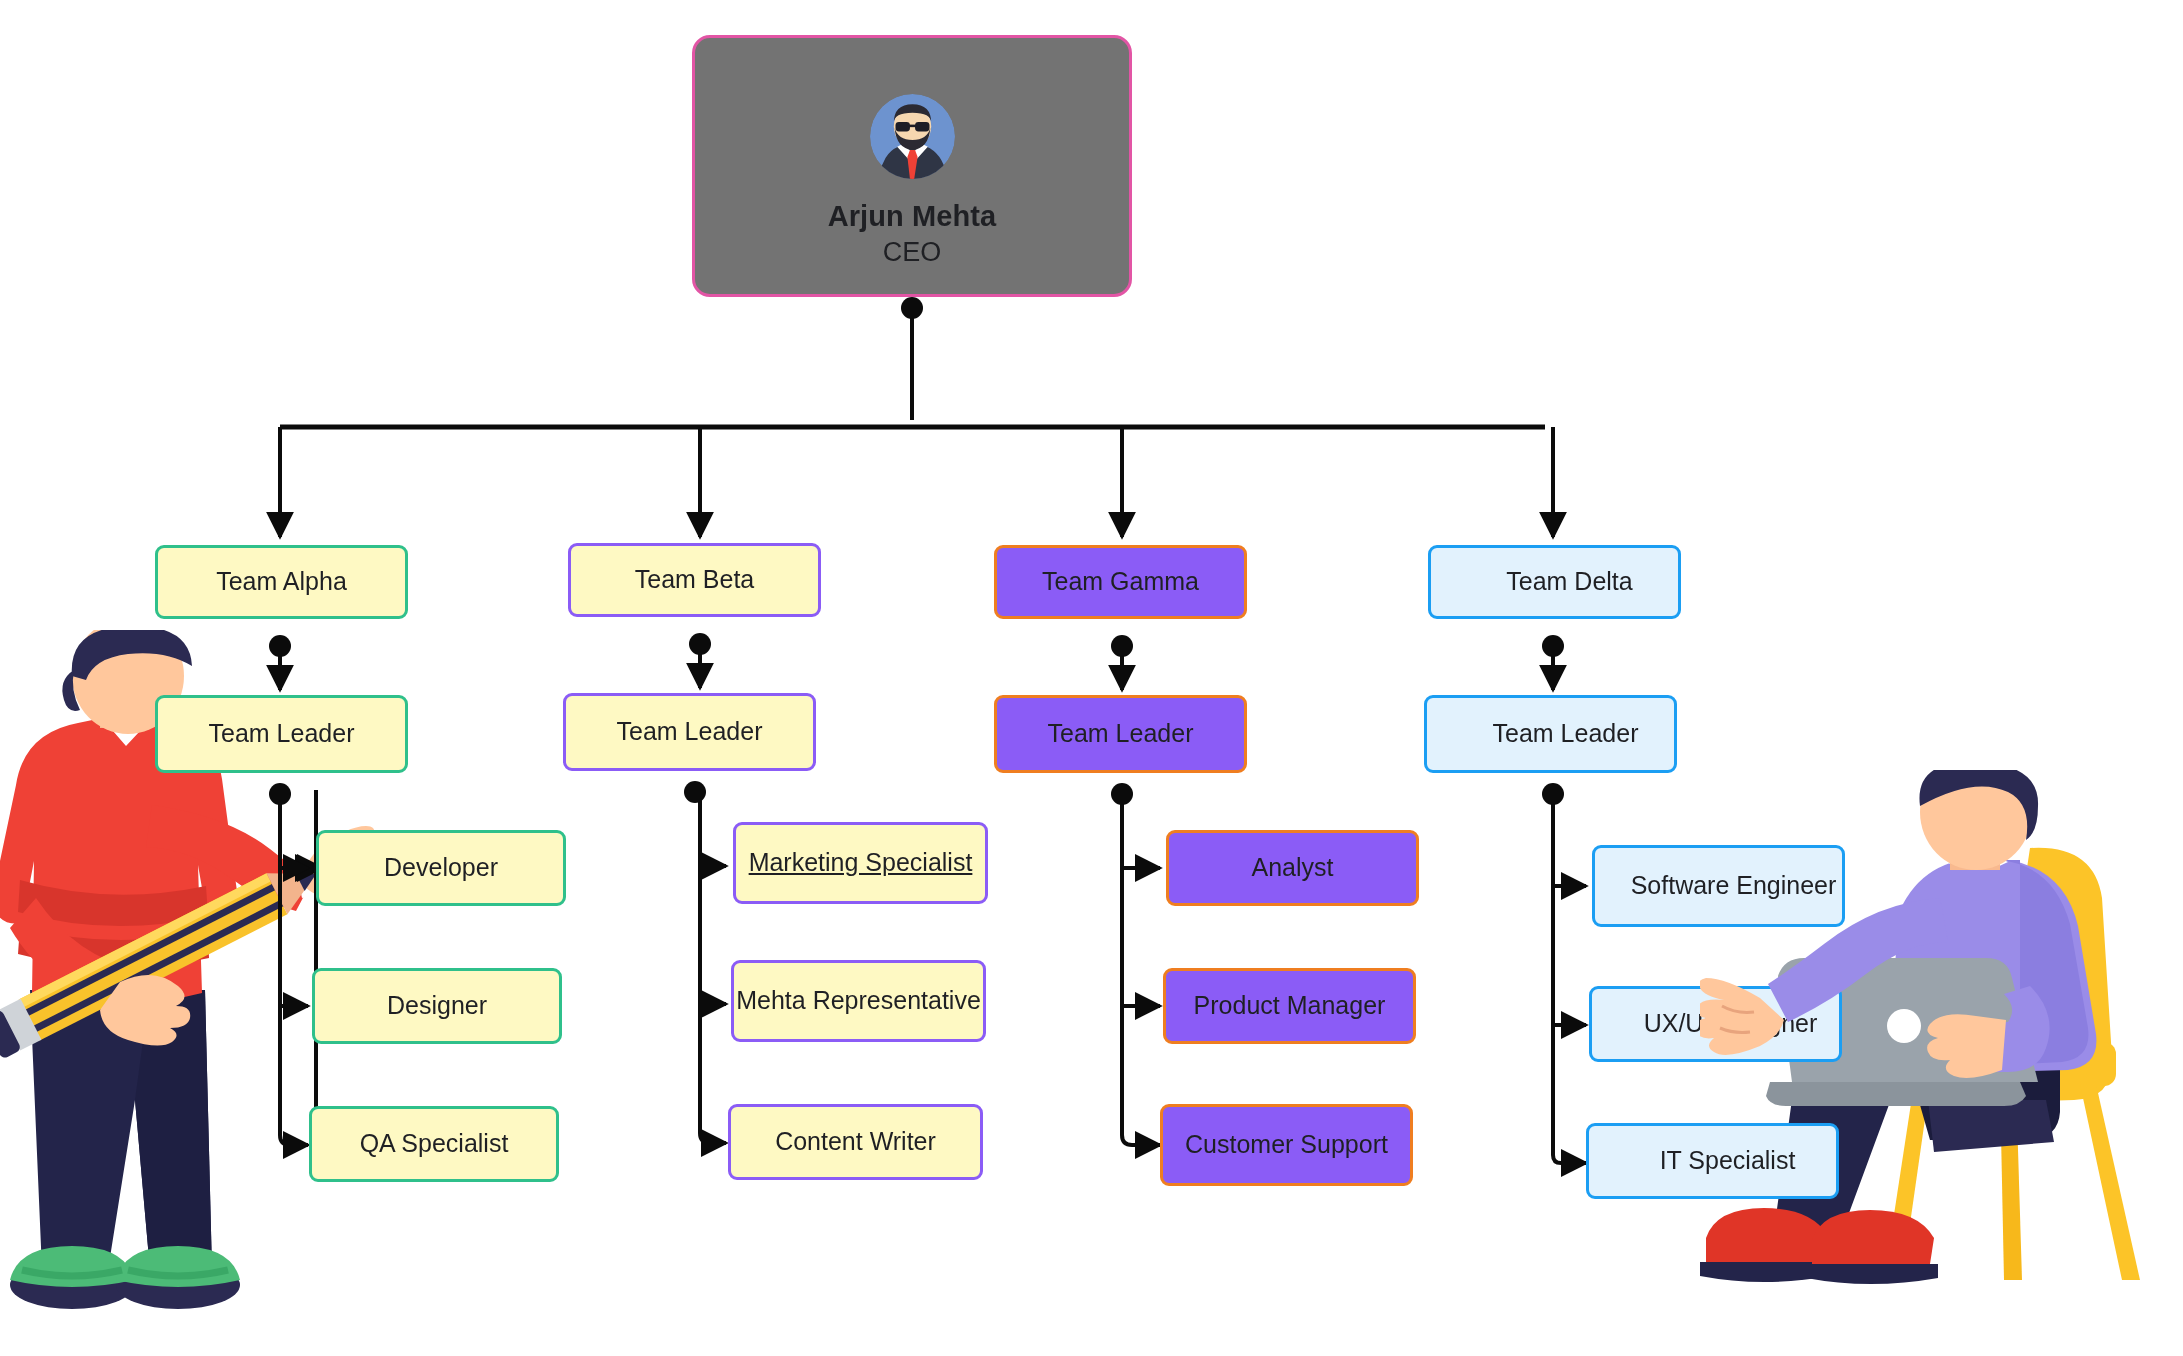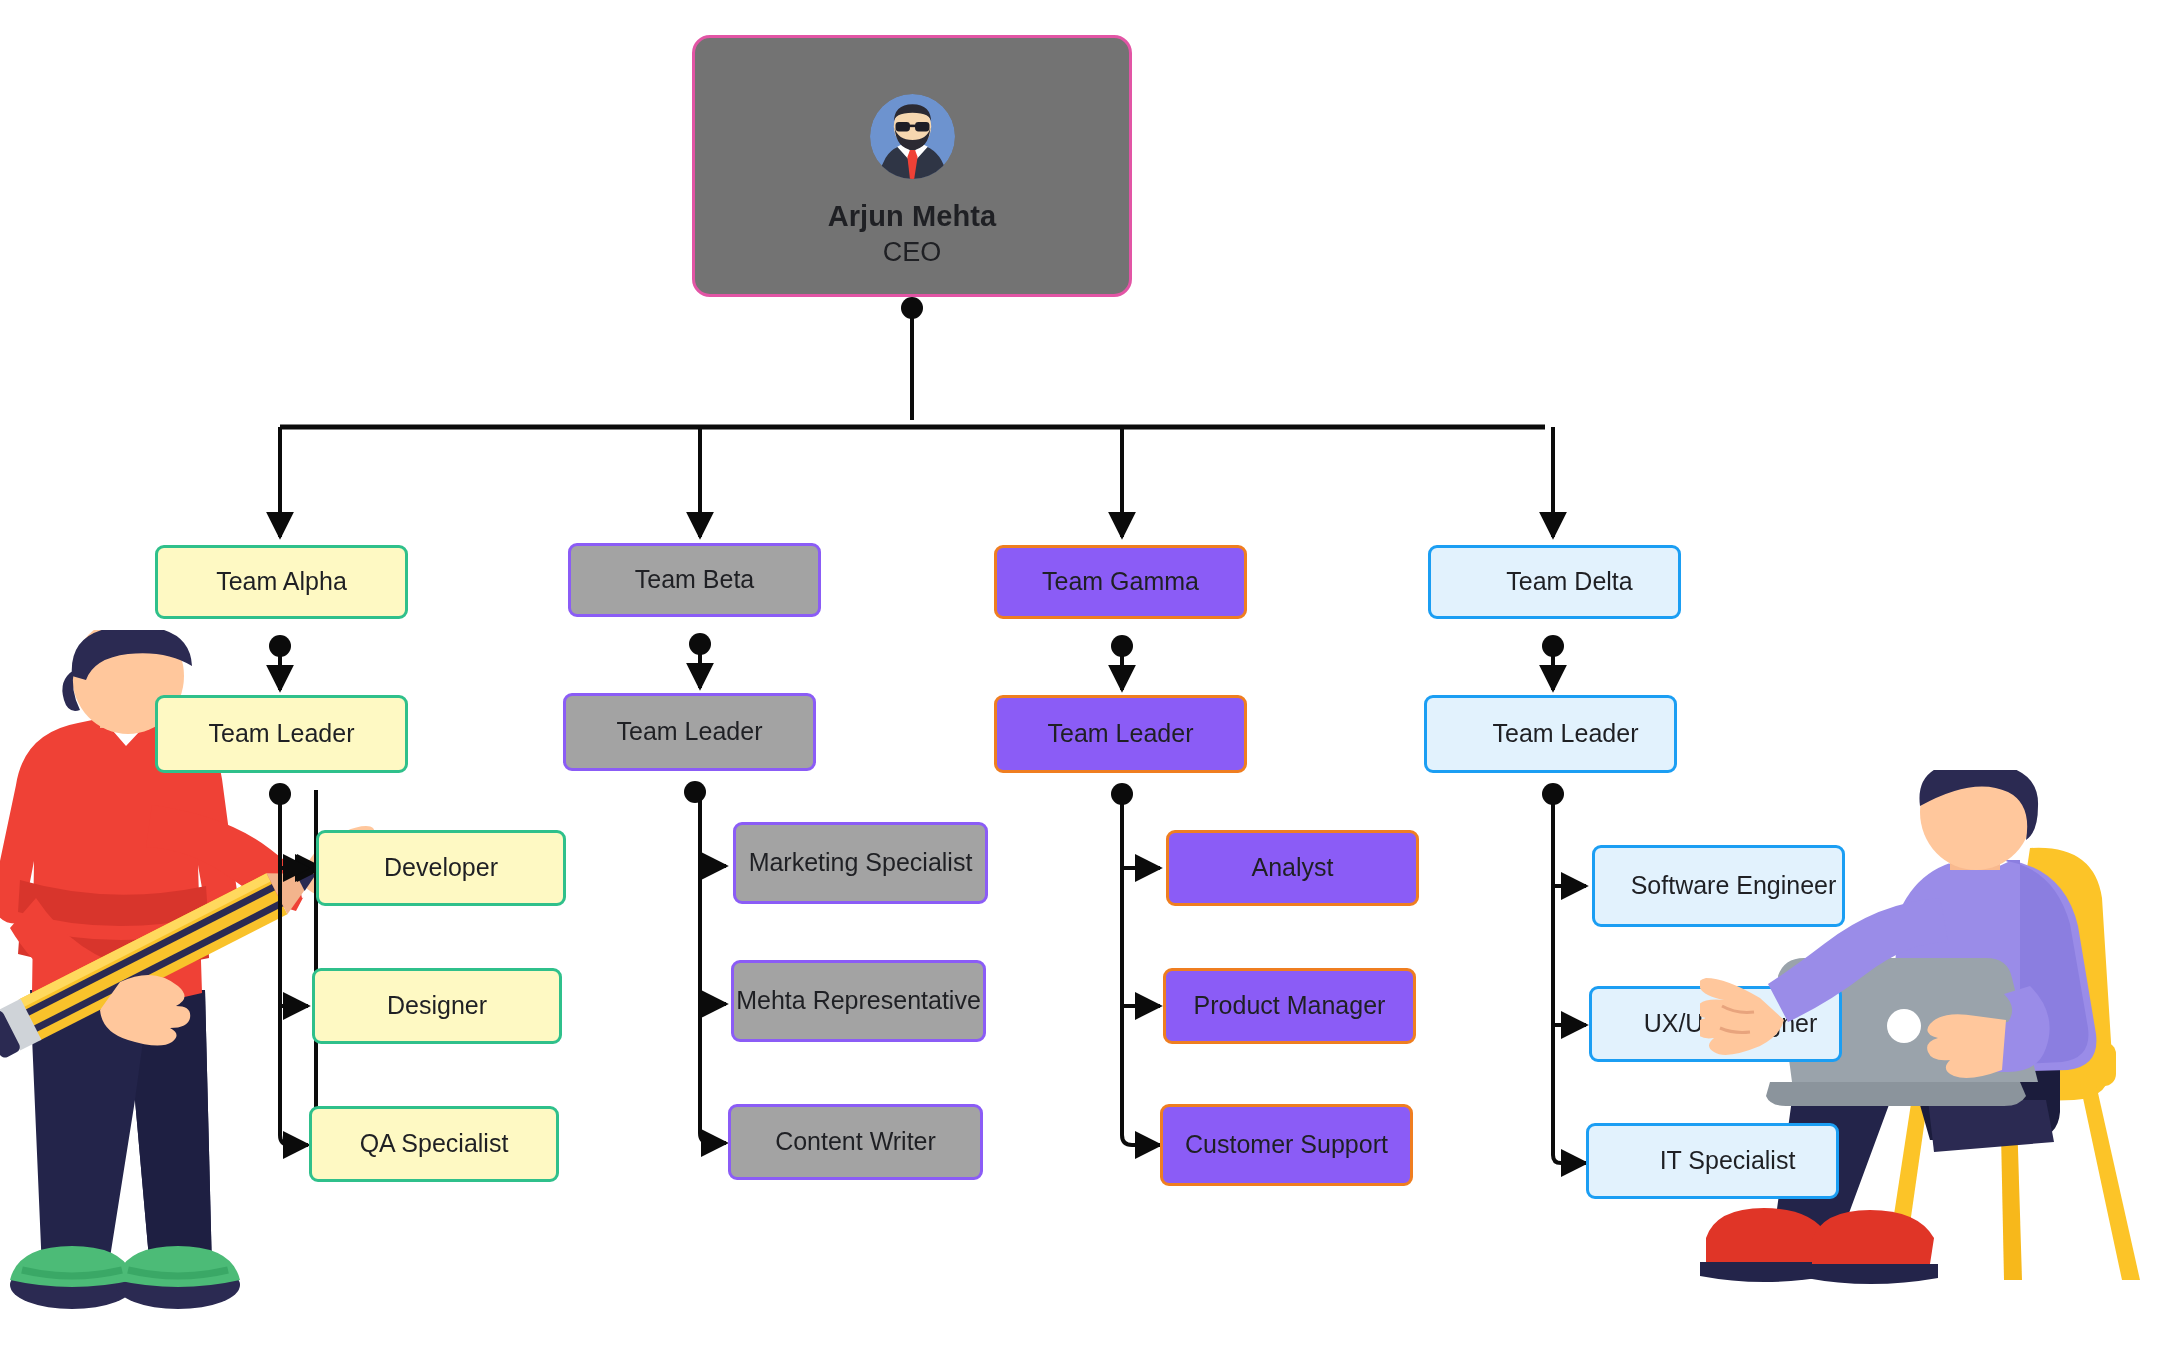--- a/index.html
+++ b/index.html
@@ -37,21 +37,21 @@
   .ceo .nm{font-size:29px;font-weight:700;margin-top:20px;letter-spacing:.1px;}
   .ceo .rl{font-size:27px;font-weight:400;margin-top:4px;}
 
   
   .team  {height:74px;font-size:25px;border-width:3px;border-style:solid;}
   .lead  {height:78px;font-size:25px;border-width:3px;border-style:solid;}
   .leaf  {height:76px;font-size:25px;border-width:3px;border-style:solid;}
 
   
   .c-green  {border-color:#2fc08b;background:#fef9c3;}
-  .c-purple {border-color:#8b5cf6;background:#a3a3a3;}
+  .c-purple {border-color:#8b5cf6;background:#fef9c3;}
   .c-orange {border-color:#ef7e20;background:#8b5cf6;}
   .c-blue   {border-color:#1b9ef3;background:#e2f2fd;padding-left:30px;}
 
   .dot{position:absolute;width:22px;height:22px;border-radius:50%;background:#0b0b0b;z-index:4;}
 </style>
 </head>
 <body>
 
 <div id="canvas">
 
@@ -273,21 +273,21 @@
   </div>
 
   <div class="node team c-purple" style="left:568px;top:543px;width:253px;">
     <span>Team Beta</span>
   </div>
   <div class="dot" style="left:689px;top:633px;"></div>
   <div class="node lead c-purple" style="left:563px;top:693px;width:253px;">
     <span>Team Leader</span>
   </div>
   <div class="dot" style="left:684px;top:781px;"></div>
-  <div class="node leaf c-purple" style="left:733px;top:822px;width:255px;height:82px;">
+  <div class="node leaf c-purple" style="left:733px;top:822px;width:255px;height:82px;text-decoration:underline;">
     <span>Marketing Specialist</span>
   </div>
   <div class="node leaf c-purple" style="left:731px;top:960px;width:255px;height:82px;">
     <span>Mehta Representative</span>
   </div>
   <div class="node leaf c-purple" style="left:728px;top:1104px;width:255px;">
     <span>Content Writer</span>
   </div>
 
   <div class="node team c-orange" style="left:994px;top:545px;width:253px;">

